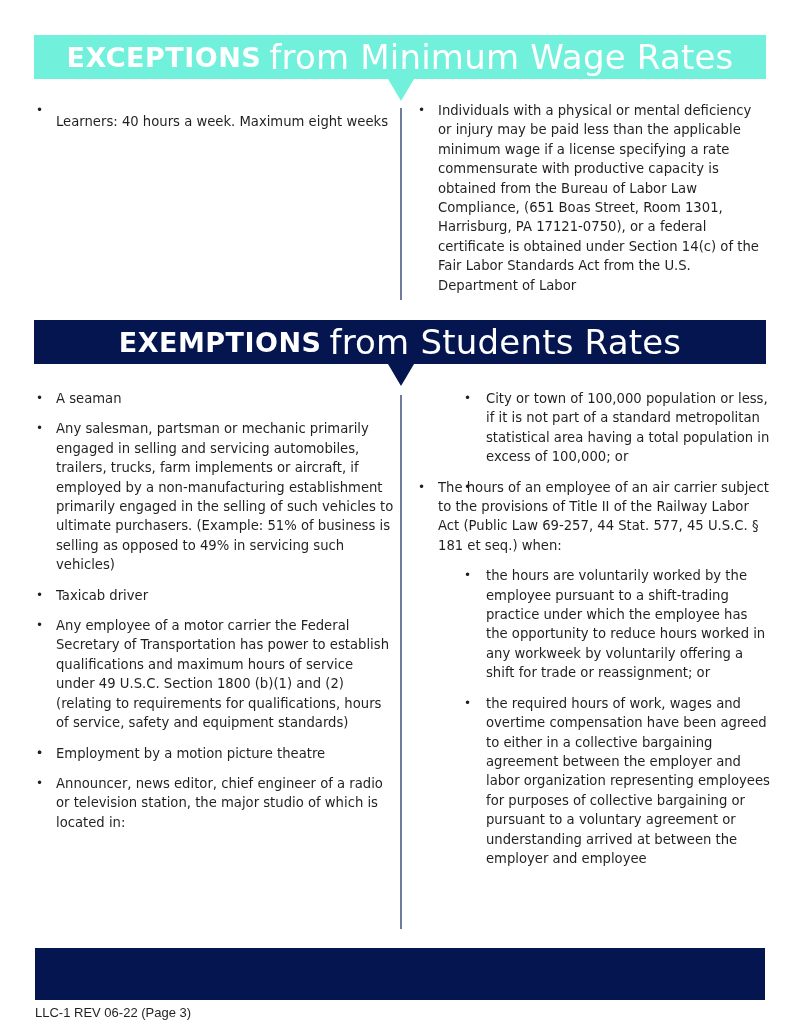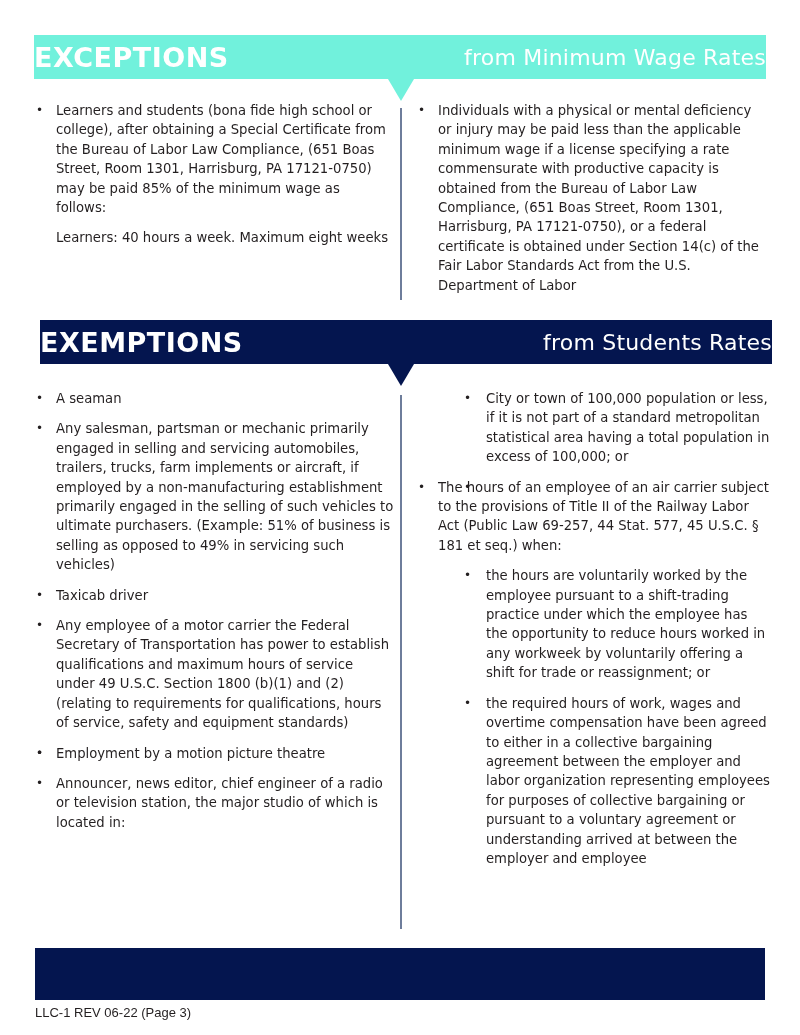--- a/index.html
+++ b/index.html
@@ -2,33 +2,33 @@
 <html><head>
   <meta charset="utf-8">
   <style>
     html, body { margin: 0; padding: 0; background: #ffffff; }
     body {
       width: 800px; height: 1035px; position: relative; overflow: hidden;
       font-family: "DejaVu Sans", sans-serif; color: #231f20;
     }
     .banner {
       position: absolute; left: 34px; width: 732px; height: 44px;
-      display: flex; align-items: center; justify-content: space-between;
+      display: flex; align-items: center; justify-content: center;
       color: #ffffff; white-space: nowrap;
     }
     .banner .bold {
       font-family: "DejaVu Sans", sans-serif; font-weight: bold;
       font-size: 27px; letter-spacing: 0.5px; margin-right: 8px;
     }
     .banner .light {
       font-family: "DejaVu Sans", sans-serif; font-weight: normal;
-      font-size: 22px; letter-spacing: 0.2px;
+      font-size: 34px; letter-spacing: 0.2px;
     }
     .banner-teal { top: 35px; background: #71f1dc; }
-    .banner-navy { top: 320px; background: #04154f; margin-left: 6px; }
+    .banner-navy { top: 320px; background: #04154f; }
     .pointer {
       position: absolute; width: 0; height: 0;
       border-left: 13px solid transparent; border-right: 13px solid transparent;
     }
     .pointer-teal { top: 79px; left: 388px; border-top: 22px solid #71f1dc; }
     .pointer-navy { top: 364px; left: 388px; border-top: 22px solid #04154f; }
     .divider { position: absolute; left: 400px; width: 2px; background: #6e7d9b; }
     .divider-1 { top: 108px; height: 192px; }
     .divider-2 { top: 395px; height: 534px; }
 
@@ -63,21 +63,20 @@
 <div class="banner banner-teal">
   <span class="bold">EXCEPTIONS</span>
   <span class="light">from Minimum Wage Rates</span>
 </div>
 <div class="pointer pointer-teal"></div>
 <div class="divider divider-1"></div>
 
 <div class="col col-1">
   <div class="item">
     <span class="bullet">•</span>
-    <span>Learners and students (bona fide high school or college), after obtaining a Special Certificate from the Bureau of Labor Law Compliance, (651 Boas Street, Room 1301, Harrisburg, PA 17121-0750) may be paid 85% of the minimum wage as follows:</span>
   </div>
   <div class="subpara">Learners: 40 hours a week. Maximum eight weeks</div>
 </div>
 
 <div class="col col-2">
   <div class="item">
     <span class="bullet">•</span>
     <span>Individuals with a physical or mental deficiency or injury may be paid less than the applicable minimum wage if a license specifying a rate commensurate with productive capacity is obtained from the Bureau of Labor Law Compliance, (651 Boas Street, Room 1301, Harrisburg, PA 17121-0750), or a federal certificate is obtained under Section 14(c) of the Fair Labor Standards Act from the U.S. Department of Labor</span>
   </div>
 </div>

